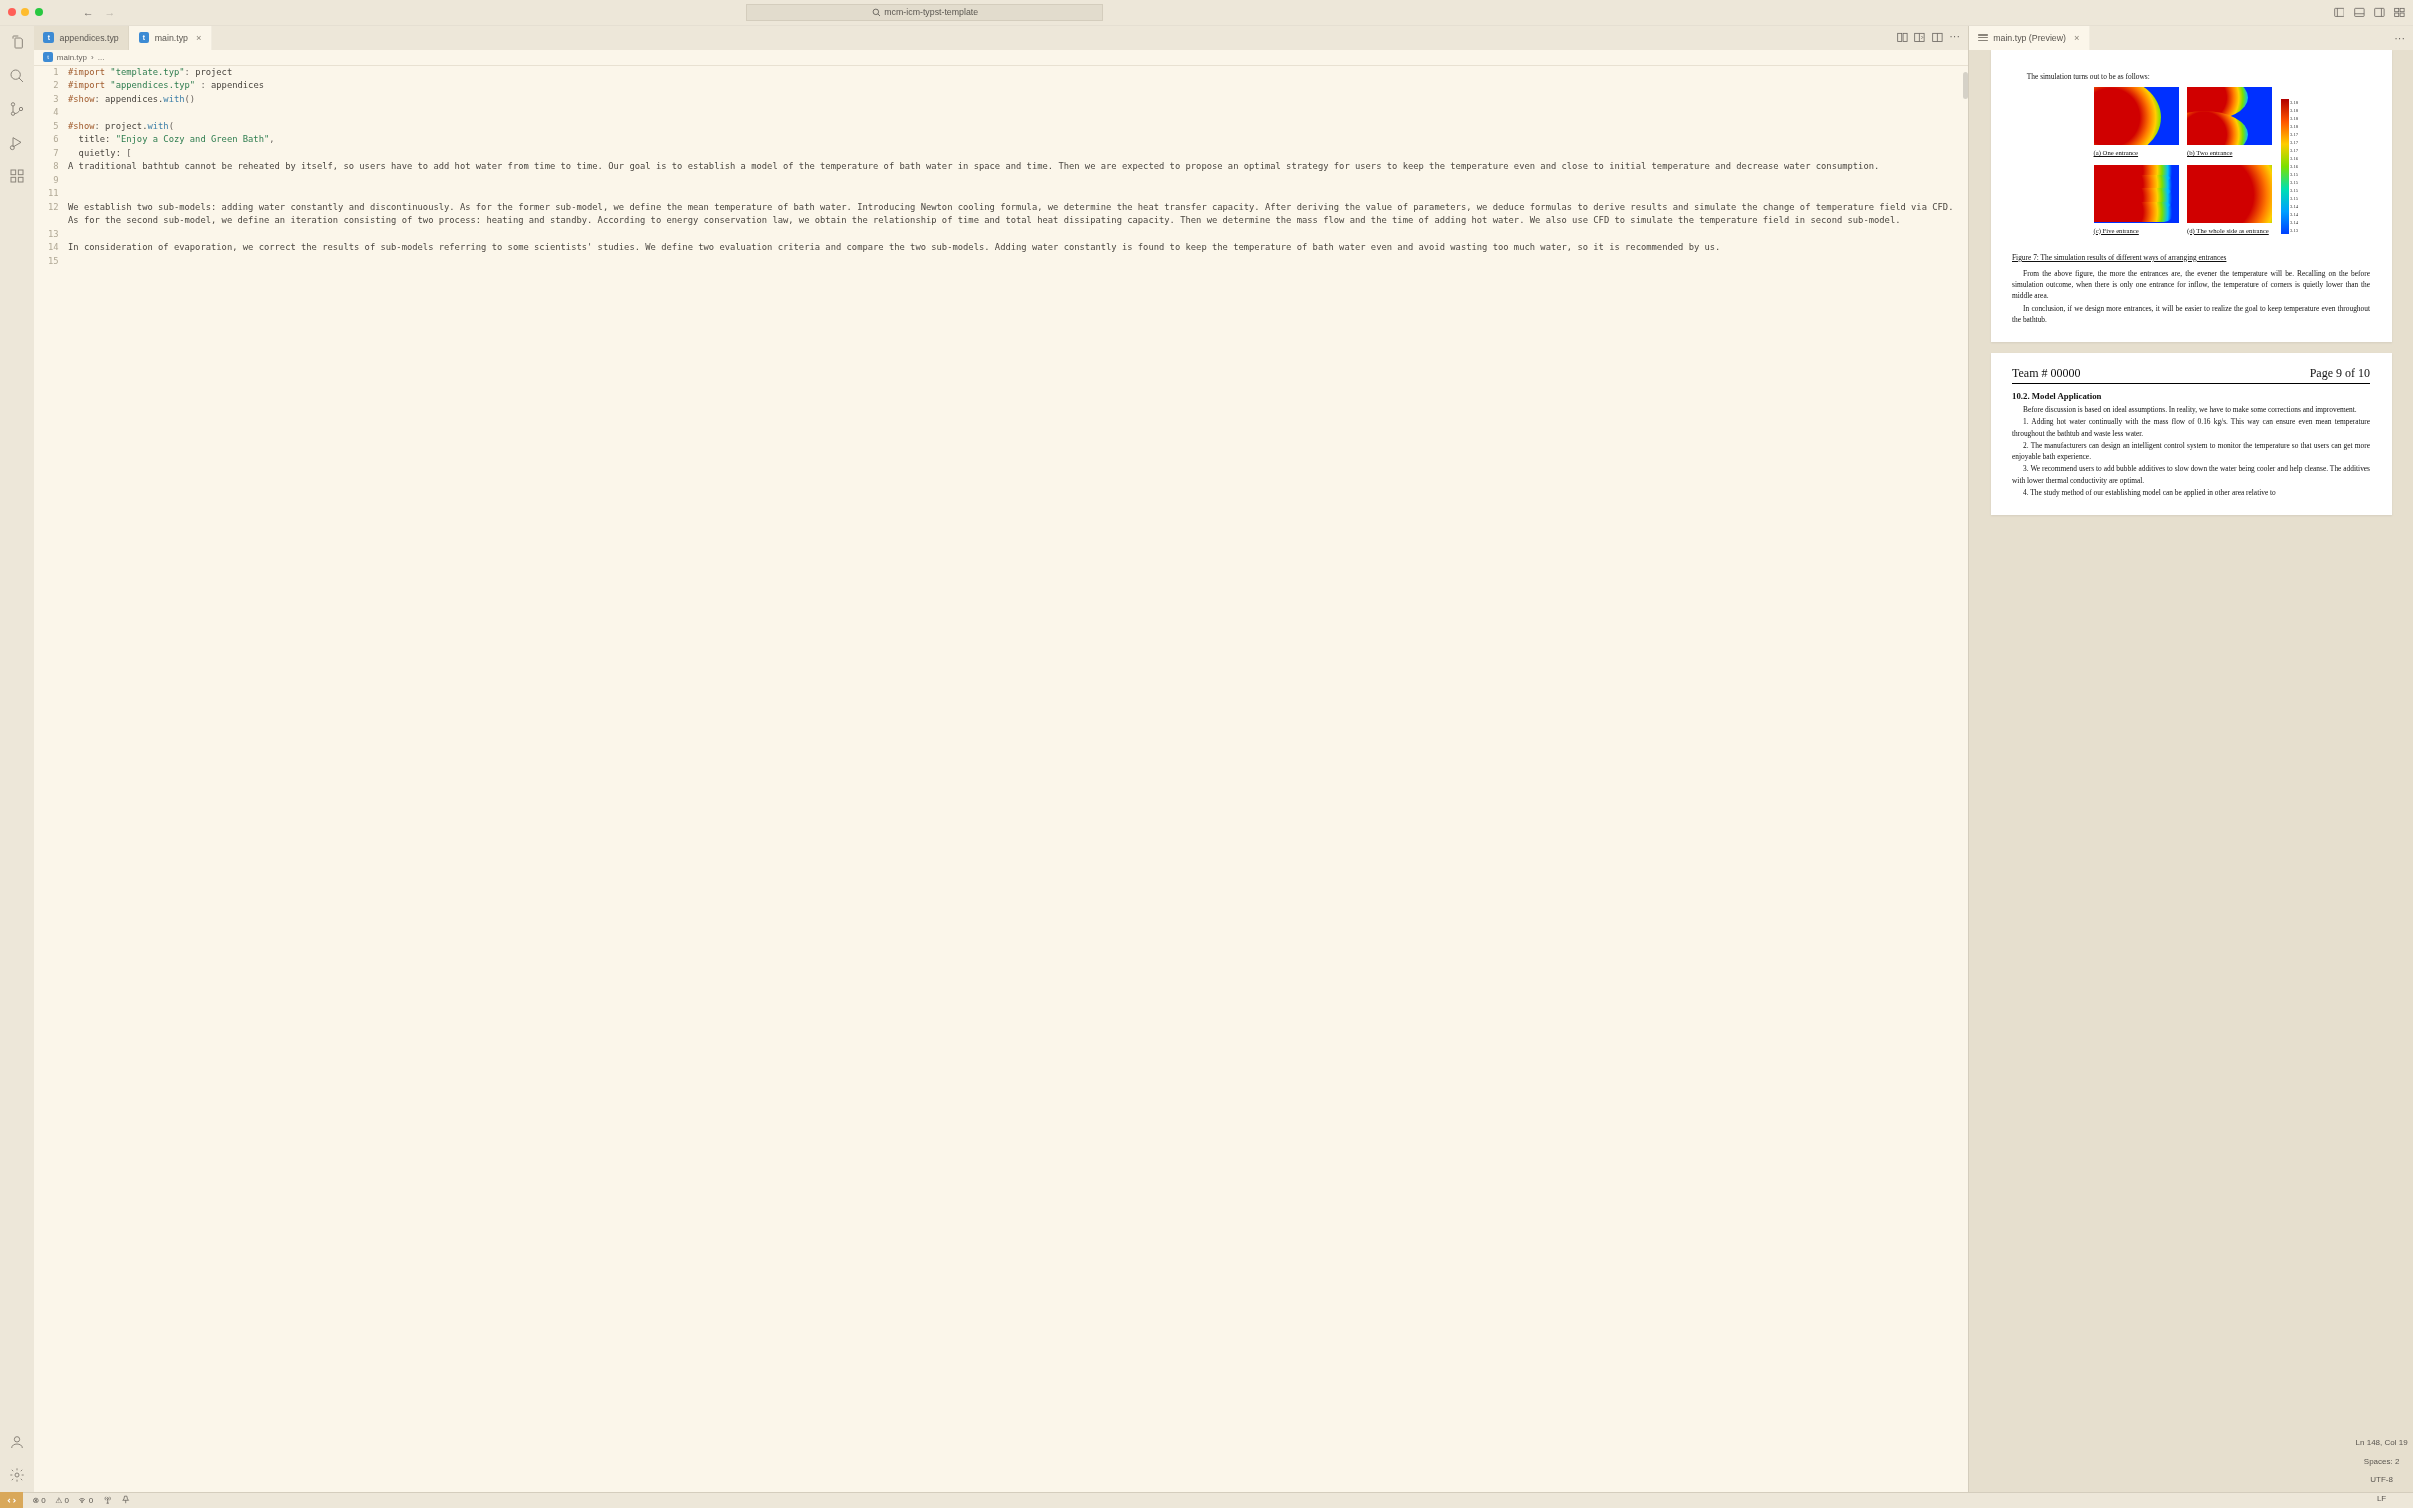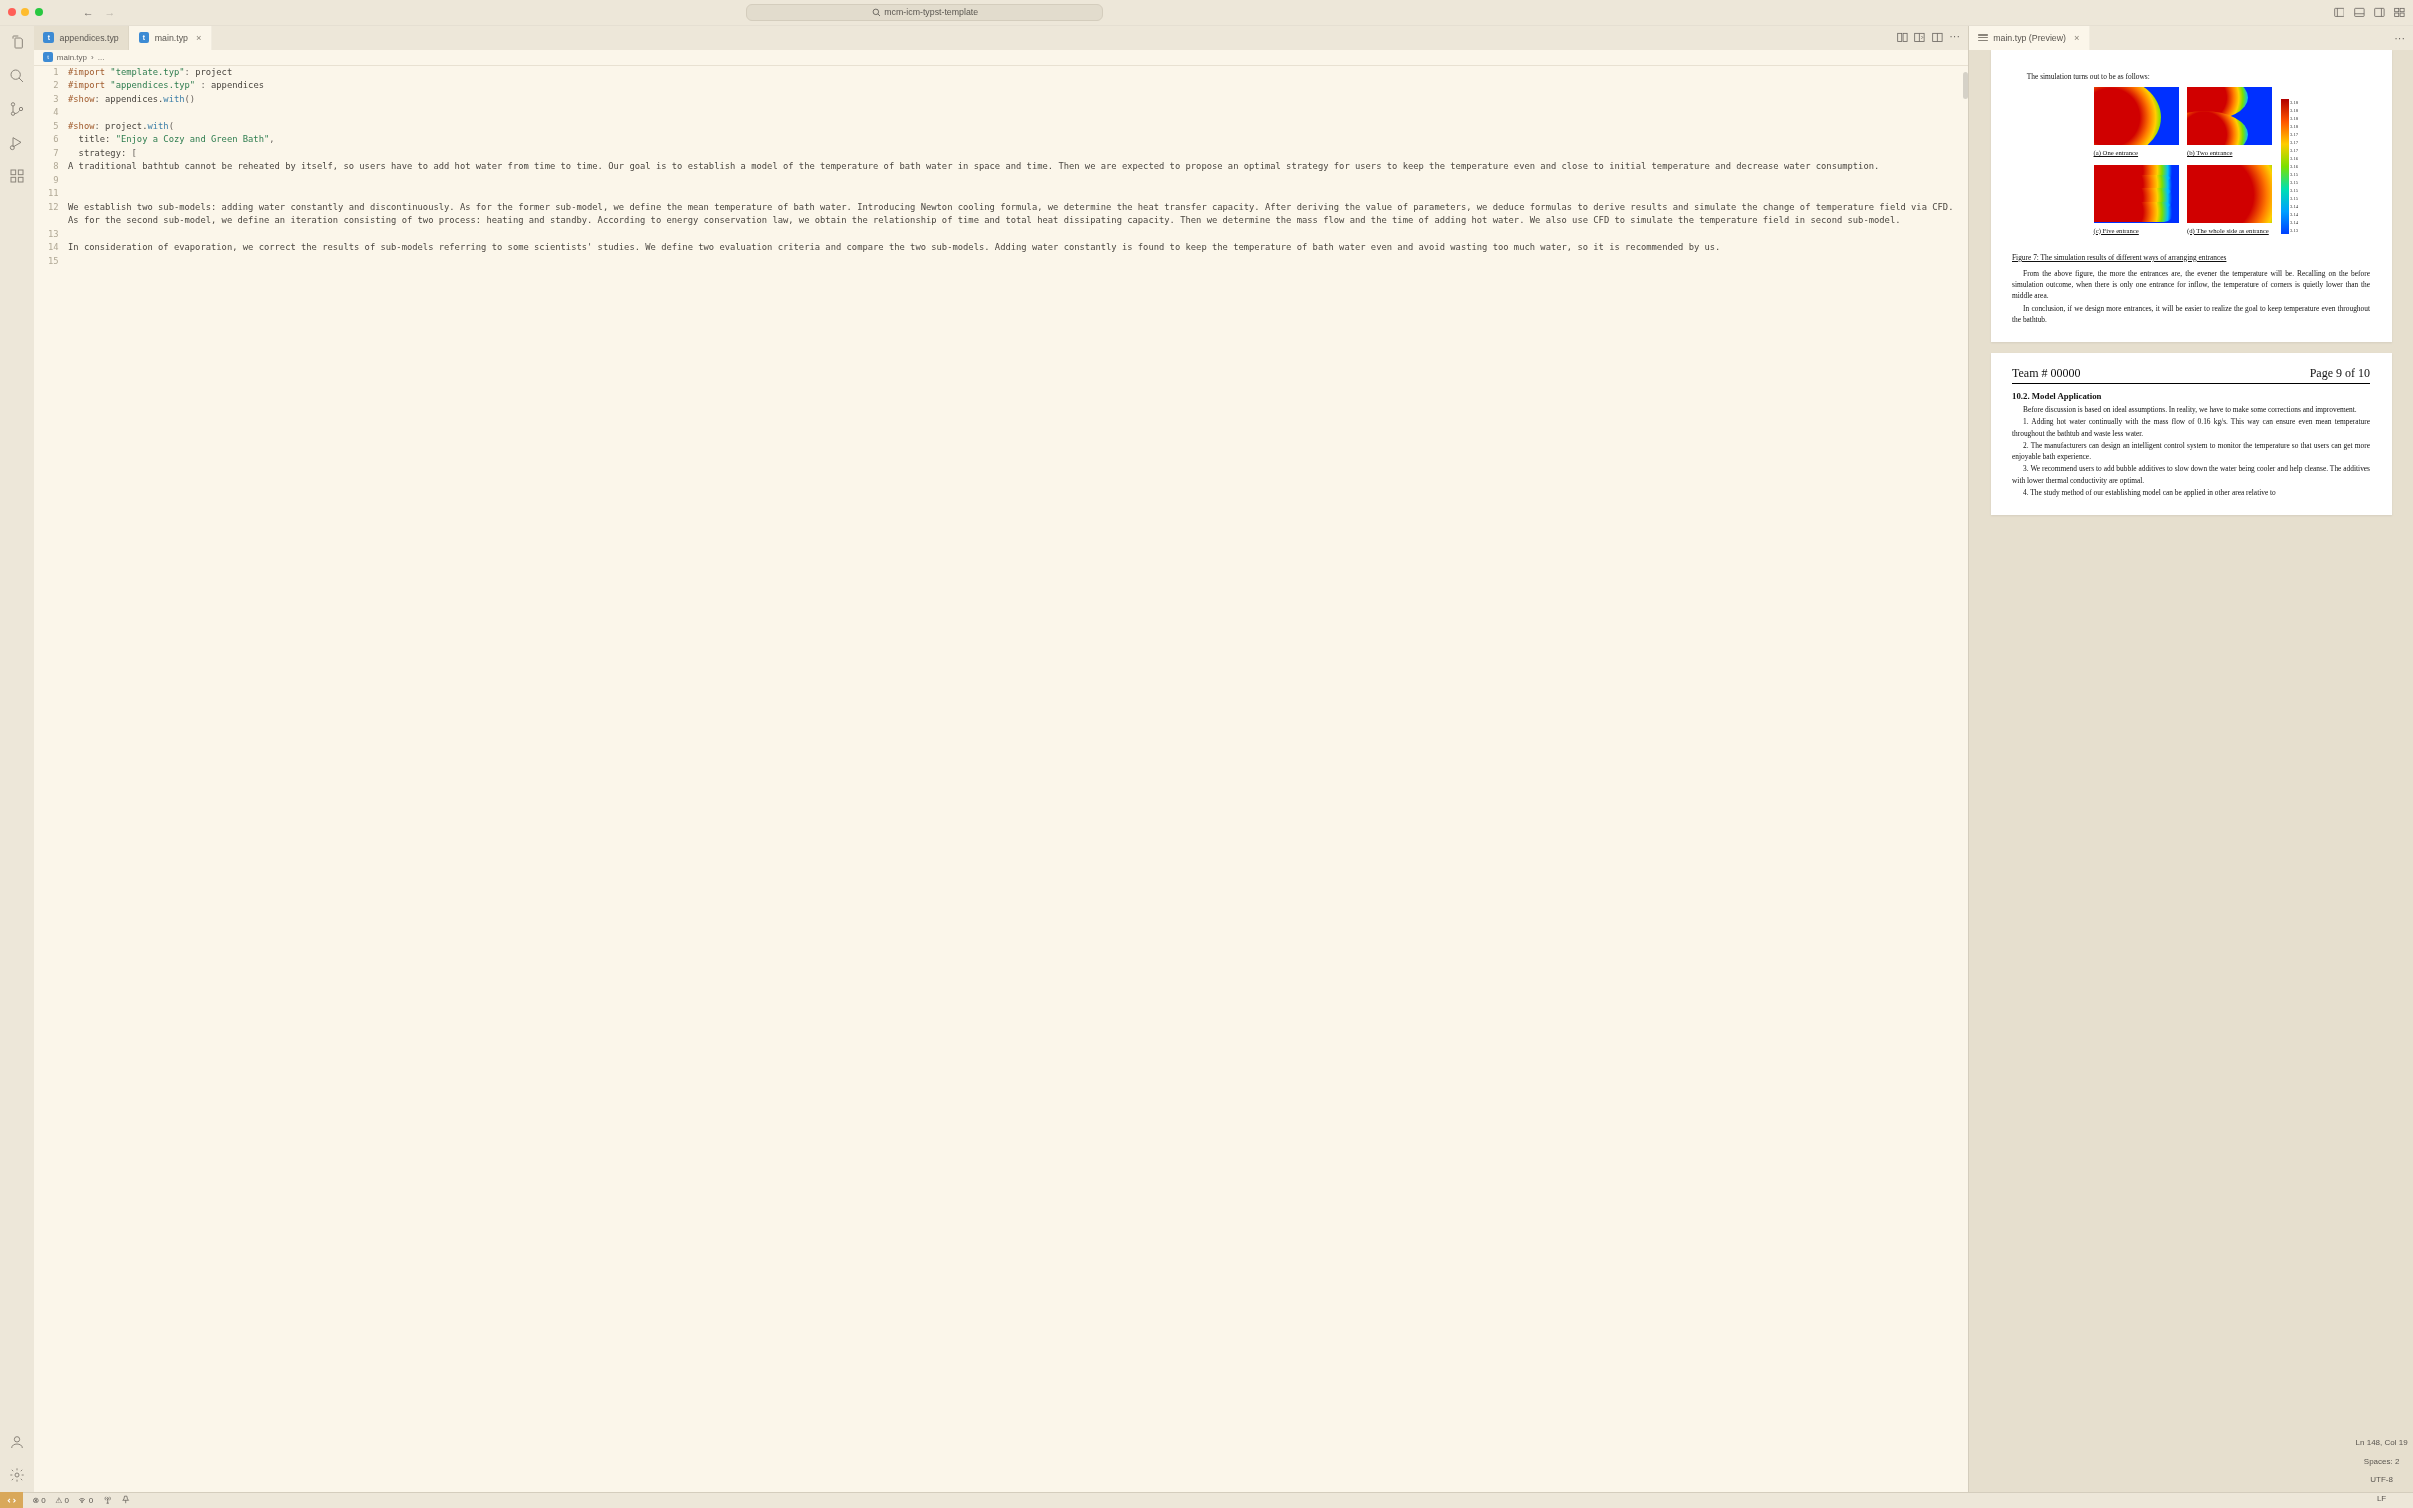--- a/index.html
+++ b/index.html
@@ -22,21 +22,21 @@
 .traffic-lights { display: flex; gap: 5.4px; margin-right: 40px; }
 .tl { width: 8px; height: 8px; border-radius: 50%; }
 .tl.red { background: #ff5f57; }
 .tl.yellow { background: #febc2e; }
 .tl.green { background: #28c840; }
 .nav-arrows { display: flex; gap: 10.8px; margin-right: 16px; color: #6a6560; }
 .nav-arrows span { font-size: 10.8px; }
 .nav-arrows .disabled { opacity: 0.4; }
 .search-center {
   flex: 1; max-width: 357px; margin: 0 auto;
-  background: #e2dccd; border: 0.7px solid #d4cdbd; border-radius: 6px;
+  background: #e2dccd; border: 0.7px solid #d4cdbd; border-radius: 0;
   height: 17.5px; display: flex; align-items: center; justify-content: center;
   gap: 4px; color: #5a5650; font-size: 8.8px;
 }
 .layout-icons { display: flex; gap: 9.4px; margin-left: auto; color: #6a6560; }
 .layout-icons svg { width: 10.8px; height: 10.8px; }
 .main { display: flex; height: calc(100vh - 25.6px - 16px); }
 .activity-bar {
   width: 34px; background: #ede7d9;
   display: flex; flex-direction: column; align-items: center;
   padding-top: 8px; gap: 16px; color: #8a847a;
@@ -266,21 +266,21 @@
           <div class="code-line">
             <div class="lineno">5</div>
             <div class="code"><span class="tok-kw">#show</span><span class="tok-punct">: </span><span class="tok-ident">project.</span><span class="tok-fn">with</span><span class="tok-punct">(</span></div>
           </div>
           <div class="code-line">
             <div class="lineno">6</div>
             <div class="code"><span>  </span><span class="tok-ident">title: </span><span class="tok-str">"Enjoy a Cozy and Green Bath"</span><span class="tok-punct">,</span></div>
           </div>
           <div class="code-line">
             <div class="lineno">7</div>
-            <div class="code"><span>  </span><span class="tok-ident">strategy: </span><span class="tok-punct">[</span></div>
+            <div class="code"><span>  </span><span class="tok-ident">quietly: </span><span class="tok-punct">[</span></div>
           </div>
           <div class="code-line">
             <div class="lineno">8</div>
             <div class="code"><span>A traditional bathtub cannot be reheated by itself, so users have to add hot water from time to time. Our goal is to establish a model of the temperature of bath water in space and time. Then we are expected to propose an optimal strategy for users to keep the temperature even and close to initial temperature and decrease water consumption.</span></div>
           </div>
           <div class="code-line">
             <div class="lineno">9</div>
             <div class="code"><span></span></div>
           </div>
           <div class="code-line">

